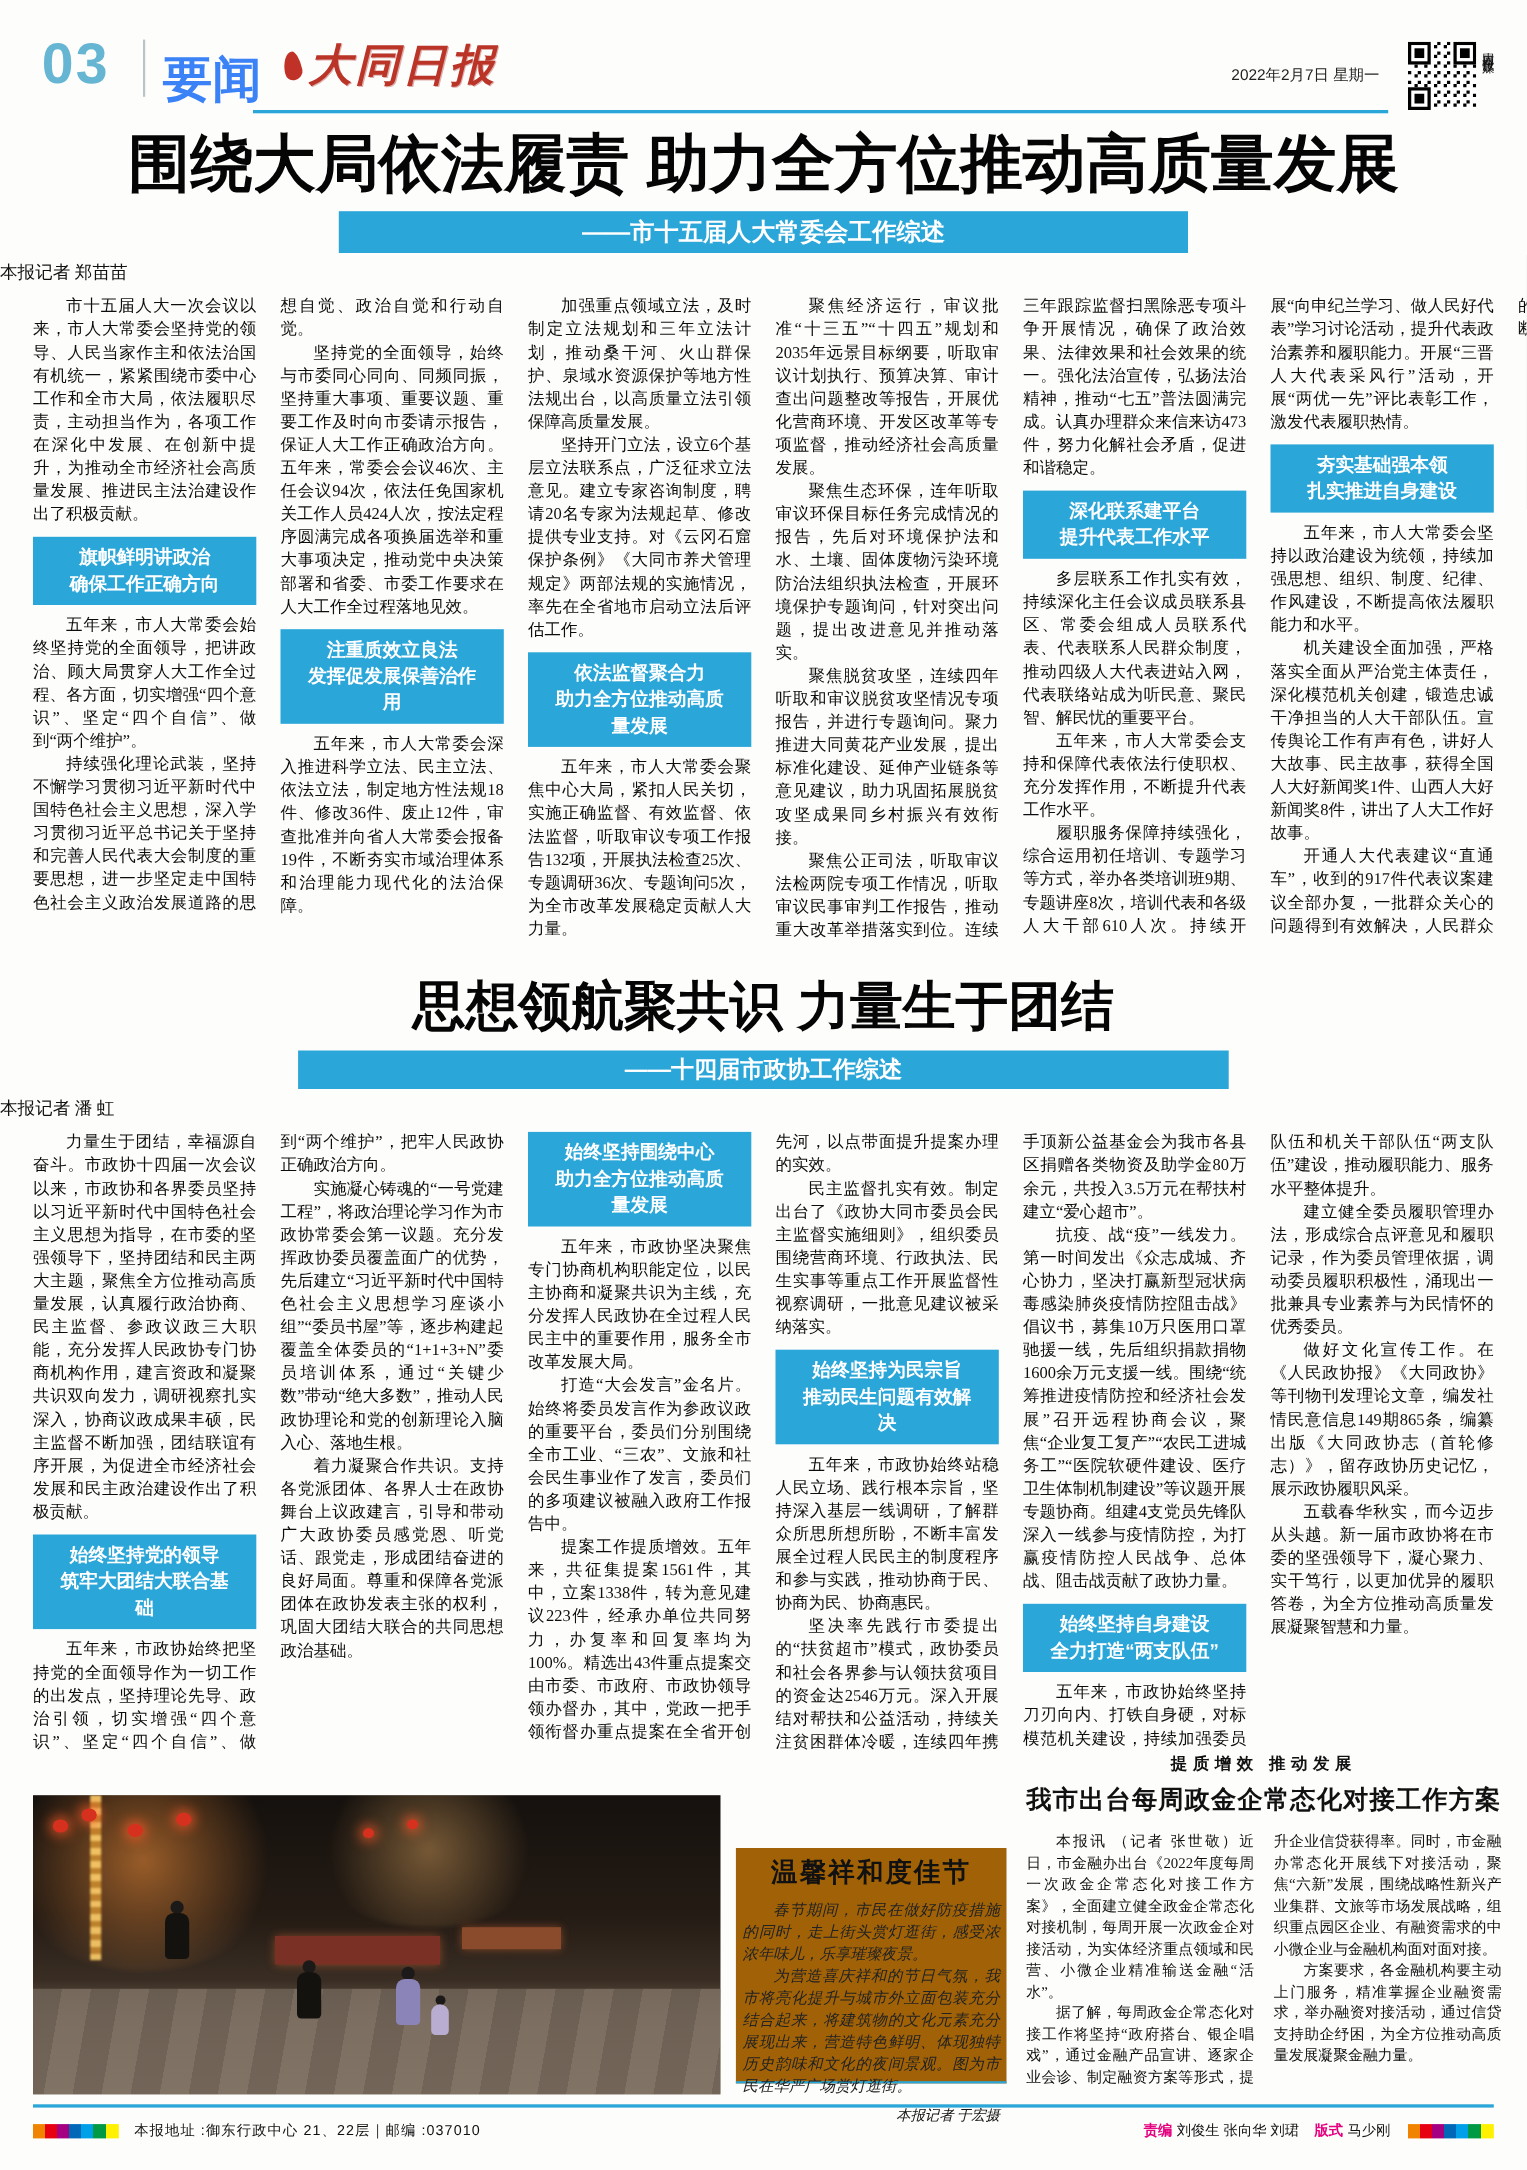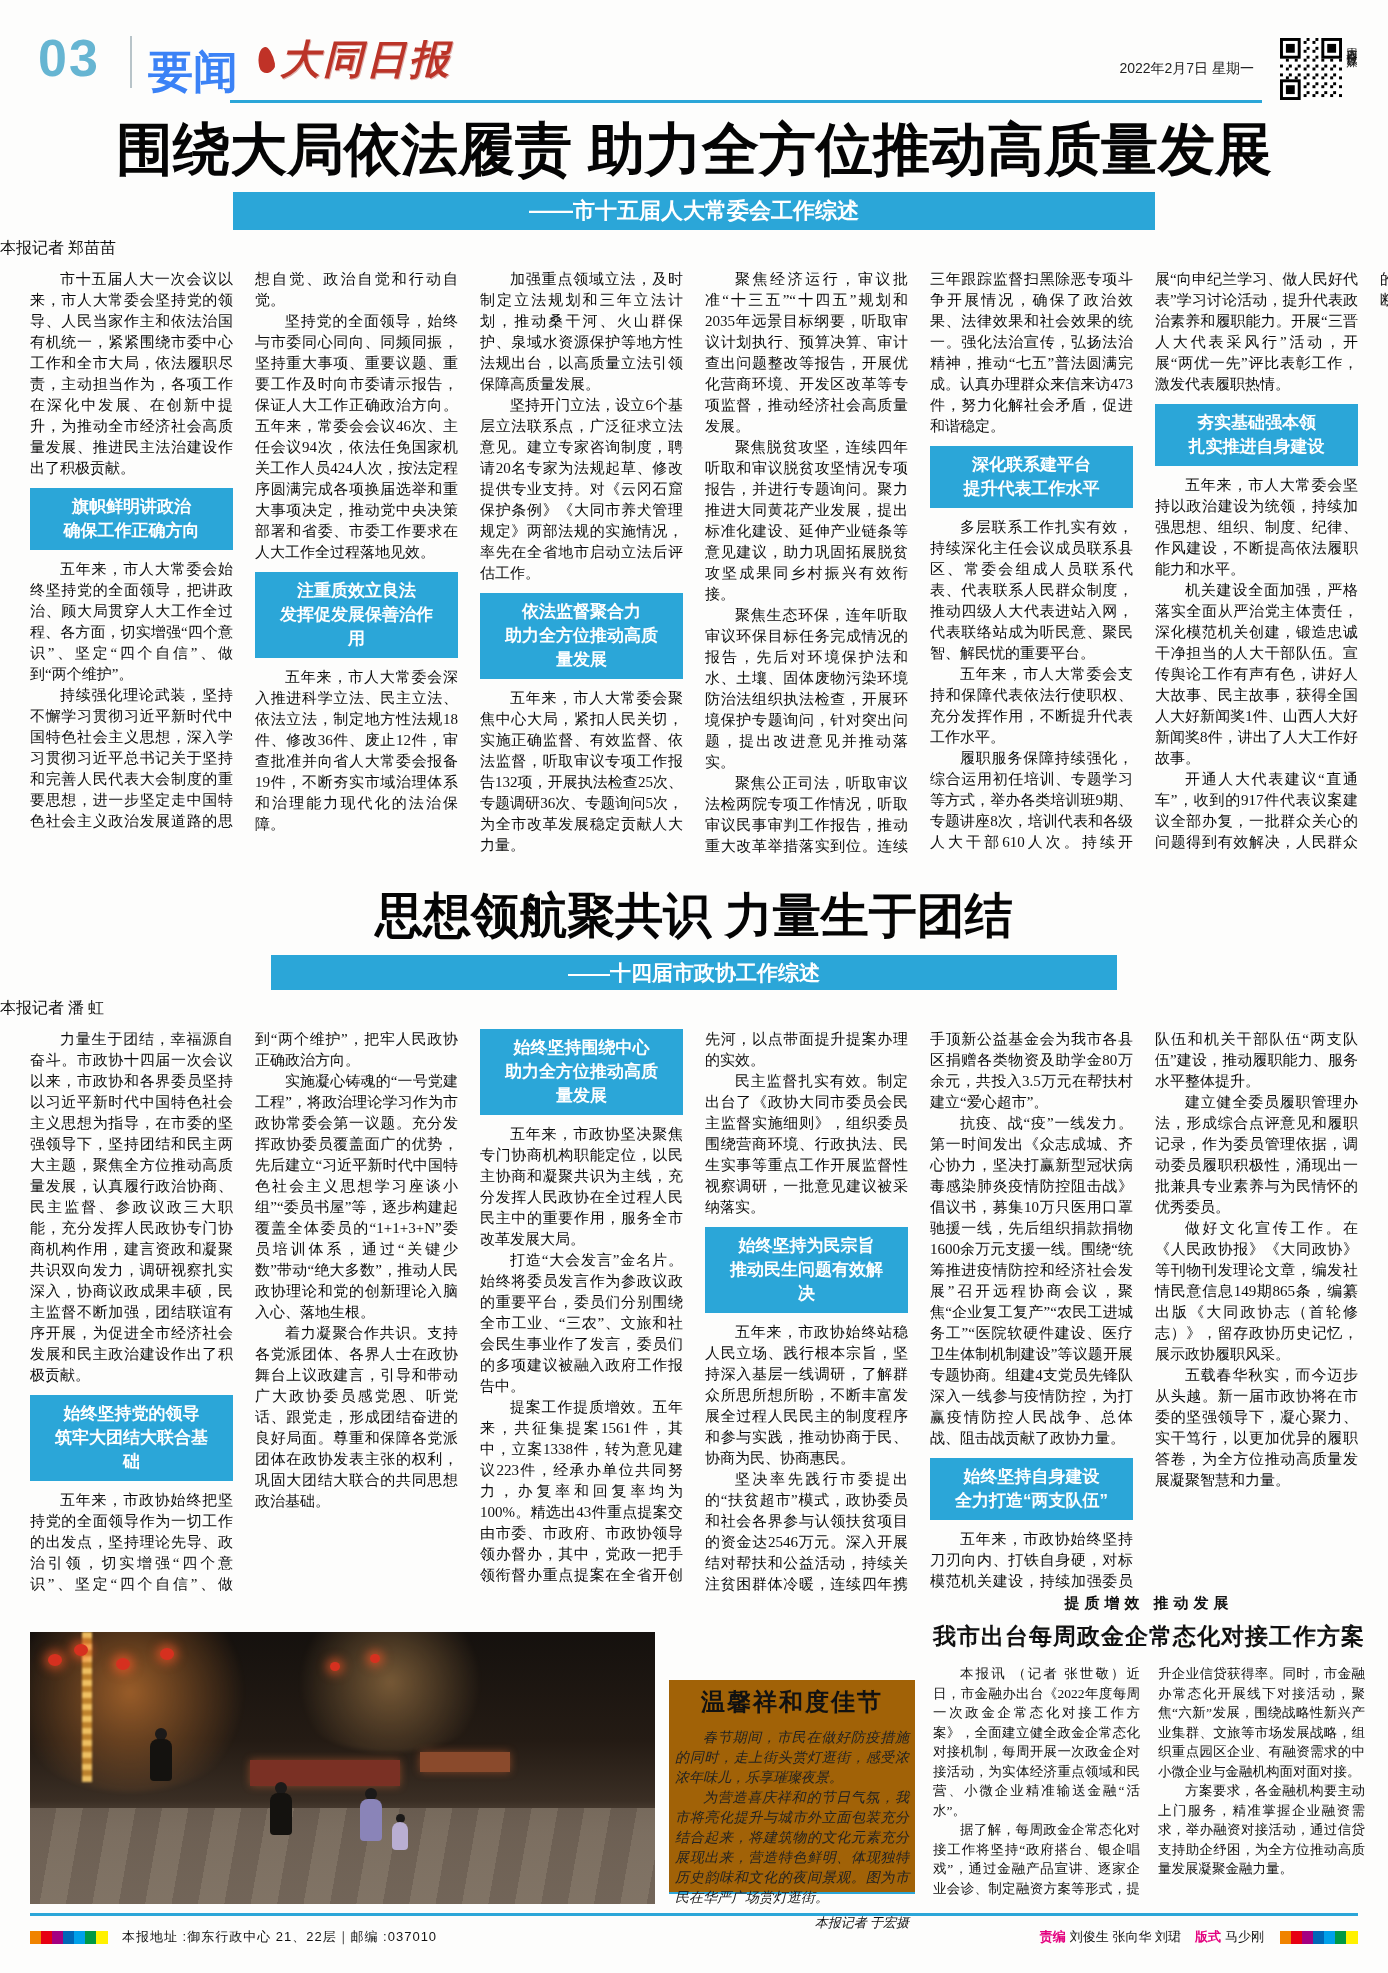--- a/index.html
+++ b/index.html
@@ -20,21 +20,21 @@
   .head-rule{position:absolute;left:200px;right:96px;top:74px;height:3px;background:#2ba6d8;}
   .head-date{position:absolute;right:104px;top:34px;font-size:14px;color:#222;
           font-family:"Liberation Sans","DejaVu Sans",sans-serif;}
   .qr-wrap{position:absolute;right:0;top:12px;display:flex;}
   .qr-box{width:62px;height:62px;}
   .qr-caption{writing-mode:vertical-rl;font-size:11px;line-height:13px;margin-left:3px;color:#111;
           font-family:"Liberation Sans","DejaVu Sans",sans-serif;letter-spacing:2px;}
   
   .headline1{margin:14px 20px 0;text-align:center;font-family:"Liberation Sans","DejaVu Sans",sans-serif;
           font-size:57px;font-weight:900;color:#050505;letter-spacing:0px;line-height:62px;white-space:nowrap;}
-  .blue-bar{margin:12px auto 0;width:922px;background:#2ba6d8;color:#fff;text-align:center;
+  .blue-bar{margin:12px auto 0;width:772px;background:#2ba6d8;color:#fff;text-align:center;
           font-family:"Liberation Sans","DejaVu Sans",sans-serif;font-weight:700;}
   .bar1{height:38px;line-height:38px;font-size:22px;}
   .byline{text-align:left;font-size:16px;margin-top:8px;color:#111;}
   .headline2{margin:20px 20px 0;text-align:center;font-family:"Liberation Sans","DejaVu Sans",sans-serif;
           font-size:48px;font-weight:900;color:#050505;line-height:54px;white-space:nowrap;}
   .bar2{height:35px;line-height:35px;font-size:21px;width:846px;}
   
   .article-body{margin:10px 30px 0;column-gap:22px;column-count:6;column-fill:auto;
           text-align:justify;font-size:15px;line-height:21px;color:#0d0d0d;}
   .body1{height:600px;}
@@ -200,22 +200,22 @@
       </div>
       <p class="body-p">五年来，市人大常委会深入推进科学立法、民主立法、依法立法，制定地方性法规18件、修改36件、废止12件，审查批准并向省人大常委会报备19件，不断夯实市域治理体系和治理能力现代化的法治保障。</p>
       <p class="body-p">加强重点领域立法，及时制定立法规划和三年立法计划，推动桑干河、火山群保护、泉域水资源保护等地方性法规出台，以高质量立法引领保障高质量发展。</p>
       <p class="body-p">坚持开门立法，设立6个基层立法联系点，广泛征求立法意见。建立专家咨询制度，聘请20名专家为法规起草、修改提供专业支持。对《云冈石窟保护条例》《大同市养犬管理规定》两部法规的实施情况，率先在全省地市启动立法后评估工作。</p>
       <div class="subhead">
         <div>依法监督聚合力</div>
         <div>助力全方位推动高质量发展</div>
       </div>
       <p class="body-p">五年来，市人大常委会聚焦中心大局，紧扣人民关切，实施正确监督、有效监督、依法监督，听取审议专项工作报告132项，开展执法检查25次、专题调研36次、专题询问5次，为全市改革发展稳定贡献人大力量。</p>
       <p class="body-p">聚焦经济运行，审议批准“十三五”“十四五”规划和2035年远景目标纲要，听取审议计划执行、预算决算、审计查出问题整改等报告，开展优化营商环境、开发区改革等专项监督，推动经济社会高质量发展。</p>
+      <p class="body-p">聚焦生态环保，连年听取审议环保目标任务完成情况的报告，先后对环境保护法和水、土壤、固体废物污染环境防治法组织执法检查，开展环境保护专题询问，针对突出问题，提出改进意见并推动落实。</p>
       <p class="body-p">聚焦脱贫攻坚，连续四年听取和审议脱贫攻坚情况专项报告，并进行专题询问。聚力推进大同黄花产业发展，提出标准化建设、延伸产业链条等意见建议，助力巩固拓展脱贫攻坚成果同乡村振兴有效衔接。</p>
-      <p class="body-p">聚焦生态环保，连年听取审议环保目标任务完成情况的报告，先后对环境保护法和水、土壤、固体废物污染环境防治法组织执法检查，开展环境保护专题询问，针对突出问题，提出改进意见并推动落实。</p>
       <p class="body-p">聚焦公正司法，听取审议法检两院专项工作情况，听取审议民事审判工作报告，推动重大改革举措落实到位。连续三年跟踪监督扫黑除恶专项斗争开展情况，确保了政治效果、法律效果和社会效果的统一。强化法治宣传，弘扬法治精神，推动“七五”普法圆满完成。认真办理群众来信来访473件，努力化解社会矛盾，促进和谐稳定。</p>
       <div class="subhead">
         <div>深化联系建平台</div>
         <div>提升代表工作水平</div>
       </div>
       <p class="body-p">多层联系工作扎实有效，持续深化主任会议成员联系县区、常委会组成人员联系代表、代表联系人民群众制度，推动四级人大代表进站入网，代表联络站成为听民意、聚民智、解民忧的重要平台。</p>
       <p class="body-p">五年来，市人大常委会支持和保障代表依法行使职权、充分发挥作用，不断提升代表工作水平。</p>
       <p class="body-p">履职服务保障持续强化，综合运用初任培训、专题学习等方式，举办各类培训班9期、专题讲座8次，培训代表和各级人大干部610人次。持续开展“向申纪兰学习、做人民好代表”学习讨论活动，提升代表政治素养和履职能力。开展“三晋人大代表采风行”活动，开展“两优一先”评比表彰工作，激发代表履职热情。</p>
       <div class="subhead">
         <div>夯实基础强本领</div>

